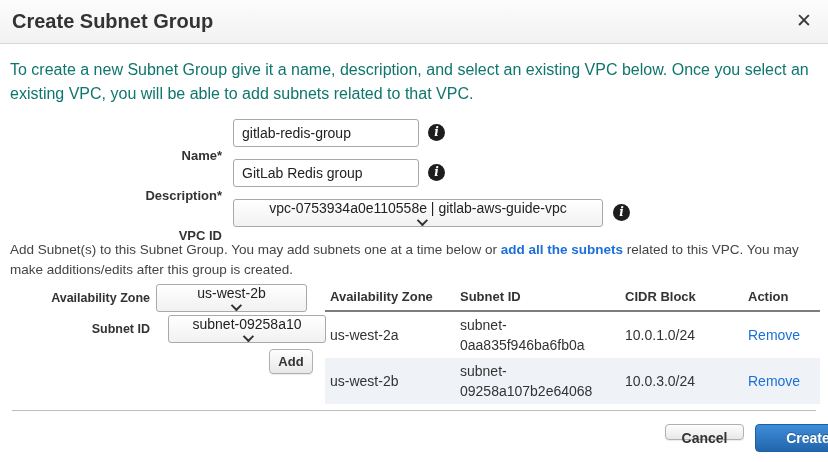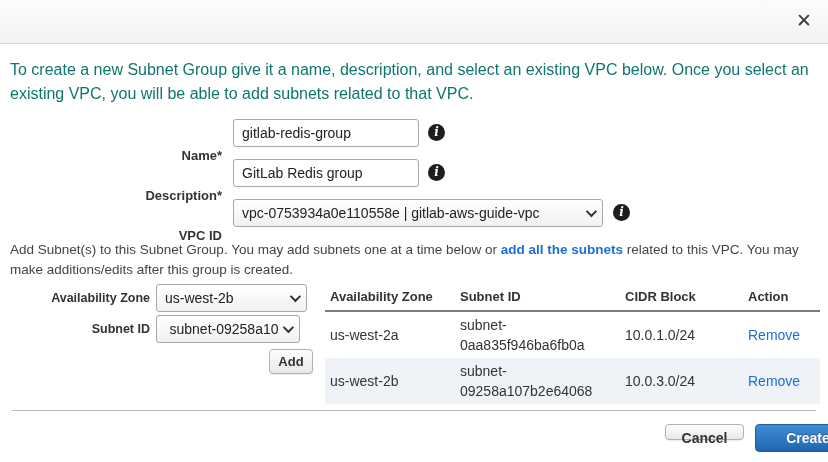--- a/index.html
+++ b/index.html
@@ -49,21 +49,21 @@
     background: #1d1d1d; color: #fff; text-align: center;
     font-family: "DejaVu Serif", serif; font-style: italic; font-weight: 700;
     font-size: 12px; line-height: 17px;
   }
   .select-box {
     position: absolute; height: 28px;
     border: 1px solid #a9a9a9; border-radius: 3px;
     background: linear-gradient(#ffffff, #f1f1f1);
     font-size: 14px; color: #222;
     display: flex; align-items: center; padding: 0 8px;
-    cursor: pointer; white-space: nowrap; overflow: hidden;
+    cursor: pointer; white-space: nowrap; overflow: hidden; flex-direction: column;
   }
   .select-box .sel-text { flex: 1 1 auto; overflow: hidden; white-space: nowrap; }
   .chevron {
     flex: 0 0 auto; width: 8px; height: 8px; margin-left: 6px;
     border-right: 2px solid #333; border-bottom: 2px solid #333;
     transform: rotate(45deg) translateY(-2px);
   }
   
   .subnet-para {
     position: absolute; left: 10px; top: 240px; width: 810px;
@@ -115,20 +115,21 @@
     text-shadow: 0 -1px 0 rgba(0,0,0,0.25);
     padding-left: 24px;
   }
 </style>
 </head>
 <body>
 
 <div id="dialog">
 
   <div class="dlg-header">
+    <div class="dlg-title">Create Subnet Group</div>
     <div class="dlg-close">✕</div>
   </div>
 
   <div class="intro">To create a new Subnet Group give it a name, description, and select an existing VPC below. Once you select an existing VPC, you will be able to add subnets related to that VPC.</div>
 
   <div class="form-label" style="top:119px;">Name*</div>
   <input class="text-input" style="top: 119px;" type="text" value="gitlab-redis-group">
   <span class="info-icon" style="left:428px; top:124px;">i</span>
 
   <div class="form-label" style="top:159px;">Description*</div>
@@ -144,21 +145,21 @@
 
   <div class="subnet-para"><span>Add Subnet(s) to this Subnet Group. You may add subnets one at a time below or </span><a class="inline-link">add all the subnets</a><span> related to this VPC. You may make additions/edits after this group is created.</span></div>
 
   <div class="picker-label" style="top:284px;">Availability Zone</div>
   <div class="select-box" style="left:156px; top:284px; width:151px;">
     <span class="sel-text">us-west-2b</span>
     <span class="chevron"></span>
   </div>
 
   <div class="picker-label" style="top:315px;">Subnet ID</div>
-  <div class="select-box" style="left:156px; top:315px; width:144px;text-align:center;">
+  <div class="select-box" style="left:168px; top:315px; width:158px;text-align:center;">
     <span class="sel-text">subnet-09258a10</span>
     <span class="chevron" style="margin-left:0;"></span>
   </div>
 
   <button class="btn btn-default btn-add">Add</button>
 
   <div class="subnet-table">
     <div class="t-row t-head">
       <div>Availability Zone</div>
       <div>Subnet ID</div>

